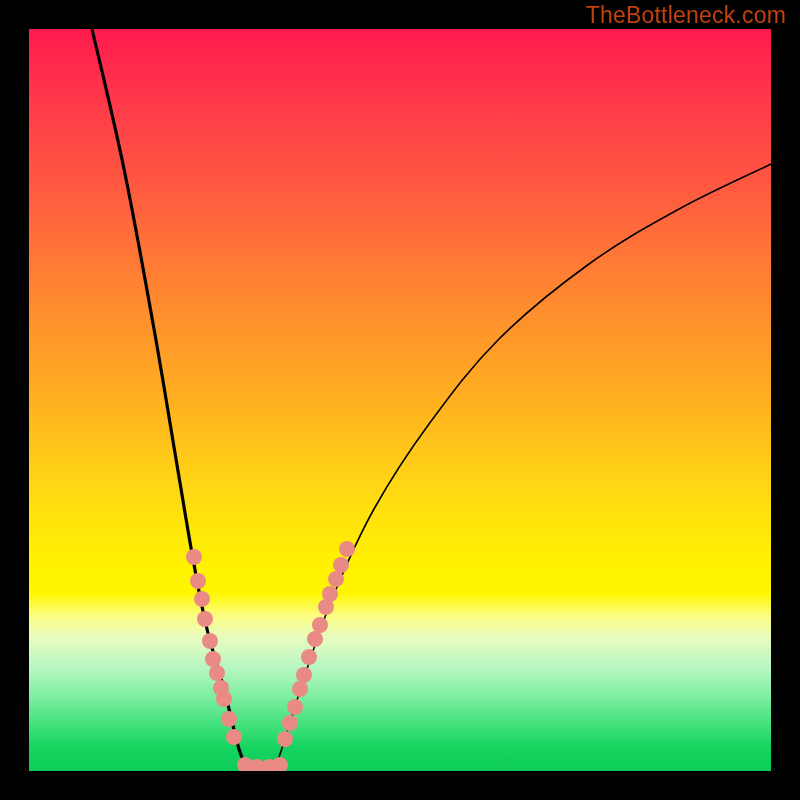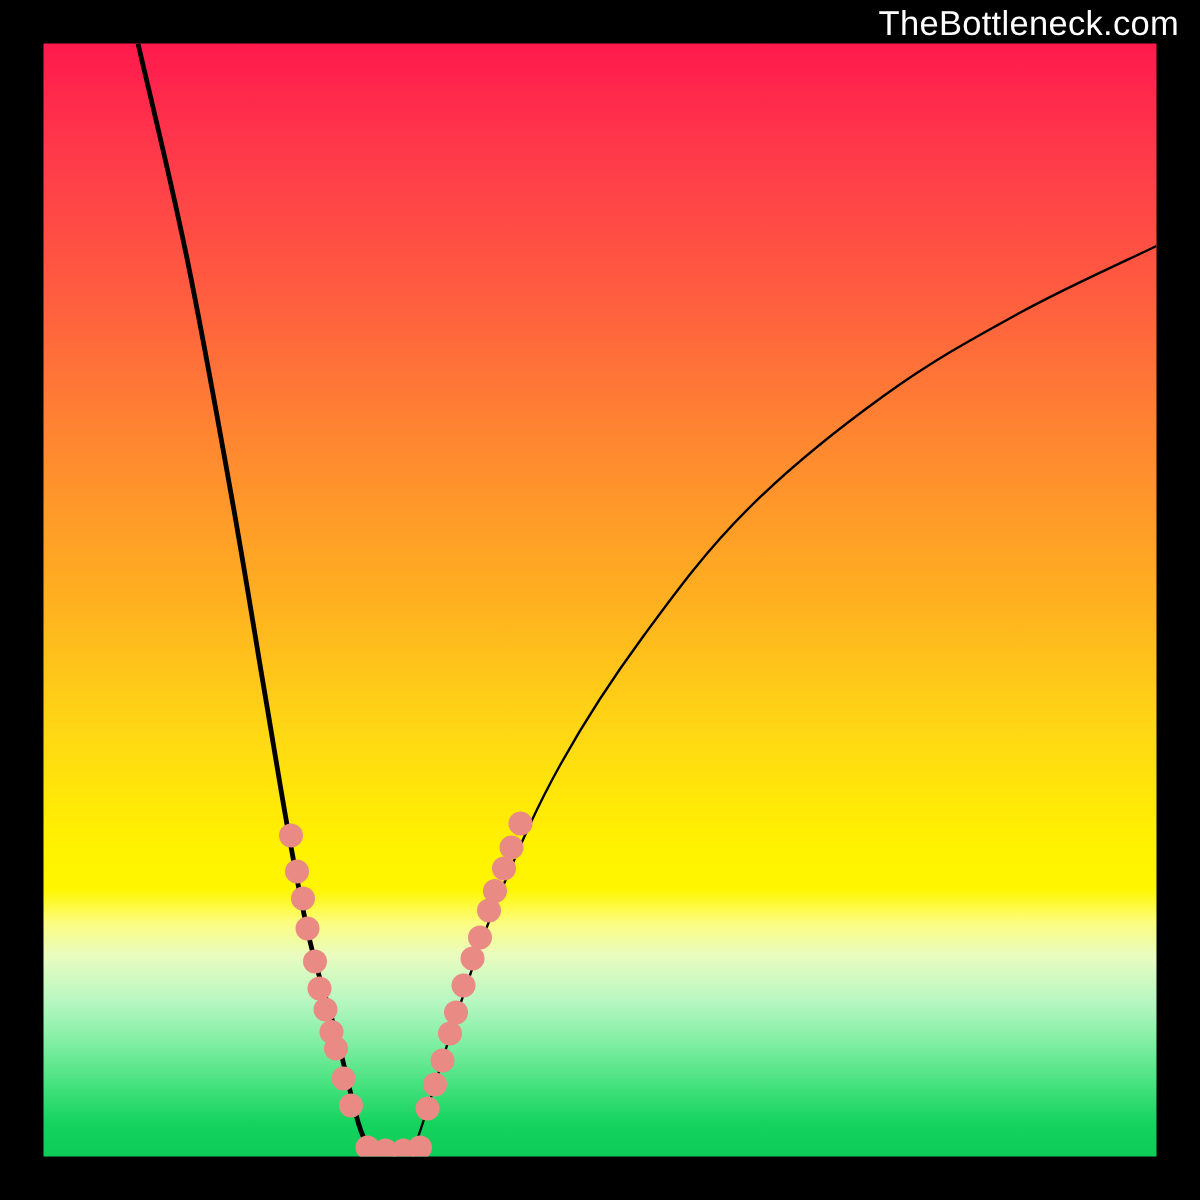--- a/index.html
+++ b/index.html
@@ -34,21 +34,21 @@
       #0ccd58 100%
     );
   }
   .watermark {
     position: absolute;
     top: 2px;
     right: 14px;
     font-family: Arial, Helvetica, sans-serif;
     font-size: 23px;
     font-weight: 500;
-    color: #ffffff;
+    color: #c2410c;
     letter-spacing: 0.2px;
   }
   svg.curve {
     position: absolute;
     left: 0;
     top: 0;
     width: 742px;
     height: 742px;
   }
 </style>

